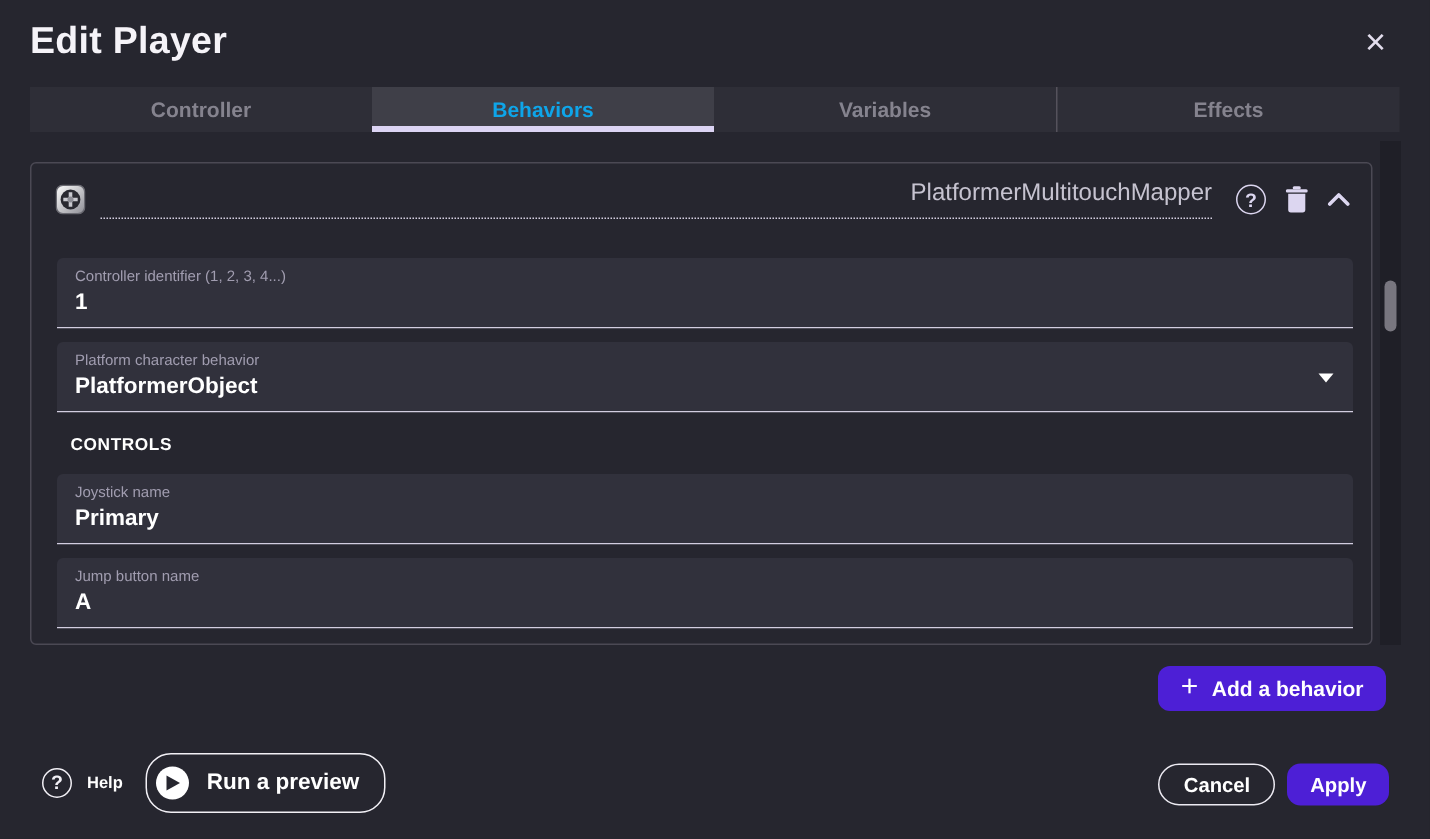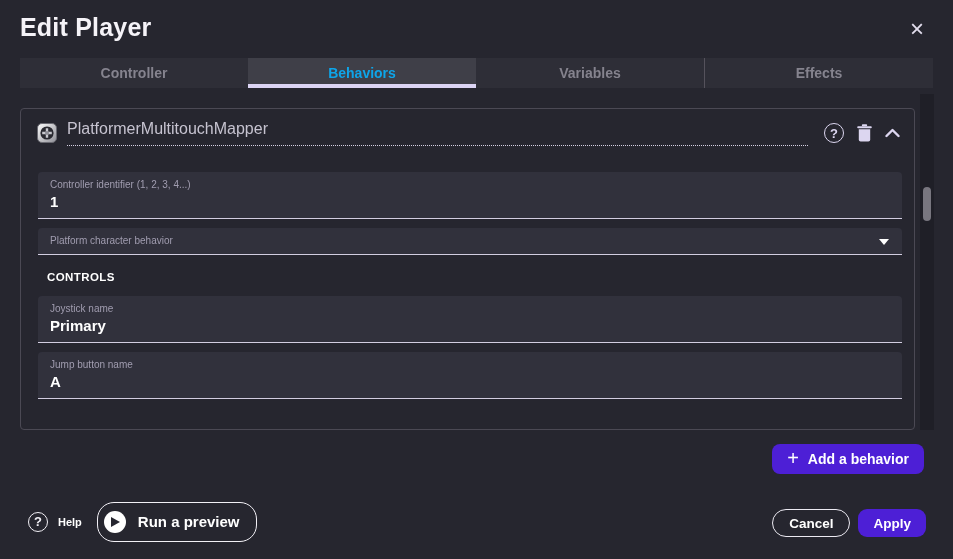--- a/index.html
+++ b/index.html
@@ -24,21 +24,21 @@
   .tab.divider{border-left:1px solid #55525C;}
   .tab.active{background:var(--tab-active);color:#0ea5e9;}
   .tab.active .indicator{position:absolute;left:0;right:0;bottom:0;height:4px;background:var(--underline);}
 
   
   .panel{position:absolute;left:20px;top:108px;width:895px;height:322px;
     border:1px solid var(--panel-border);border-radius:4px;}
   .bh-header{display:flex;align-items:center;padding:11px 14px 0 16px;}
   .bh-icon{width:20px;height:20px;flex:0 0 auto;}
   .bh-name{flex:1;margin:0 16px 0 10px;font-size:16px;color:#C6C3D0;
-    border-bottom:1px dotted #D5D0E2;padding-bottom:7px;cursor:text;}
+    border-bottom:1px dotted #D5D0E2;padding-bottom:7px;cursor:text;text-align:right;}
   .hdr-actions{display:flex;align-items:center;gap:13px;}
   .qcircle{width:20px;height:20px;border:1.6px solid var(----lavender,#DCD6F0);border-color:var(--lavender);
     border-radius:50%;display:flex;align-items:center;justify-content:center;
     color:var(--lavender);font-size:13px;font-weight:bold;cursor:pointer;background:none;font-family:inherit;}
   .icon-btn{background:none;border:none;cursor:pointer;display:flex;align-items:center;justify-content:center;padding:0;}
 
   .fields{margin:26px 12px 0 17px;}
   .field{position:relative;background:var(--field-bg);border-radius:4px 4px 0 0;
     border-bottom:1px solid #D2CDE0;padding:7px 12px 8px;cursor:text;}
   .field + .field{margin-top:9px;}
@@ -130,20 +130,21 @@
       </div>
     </div>
 
     <div class="fields">
       <div class="field">
         <div class="f-label">Controller identifier (1, 2, 3, 4...)</div>
         <div class="f-value">1</div>
       </div>
       <div class="field">
         <div class="f-label">Platform character behavior</div>
+        <div class="f-value">PlatformerObject</div>
         <span class="caret"></span>
       </div>
 
       <div class="section-title">CONTROLS</div>
 
       <div class="field">
         <div class="f-label">Joystick name</div>
         <div class="f-value">Primary</div>
       </div>
       <div class="field">

